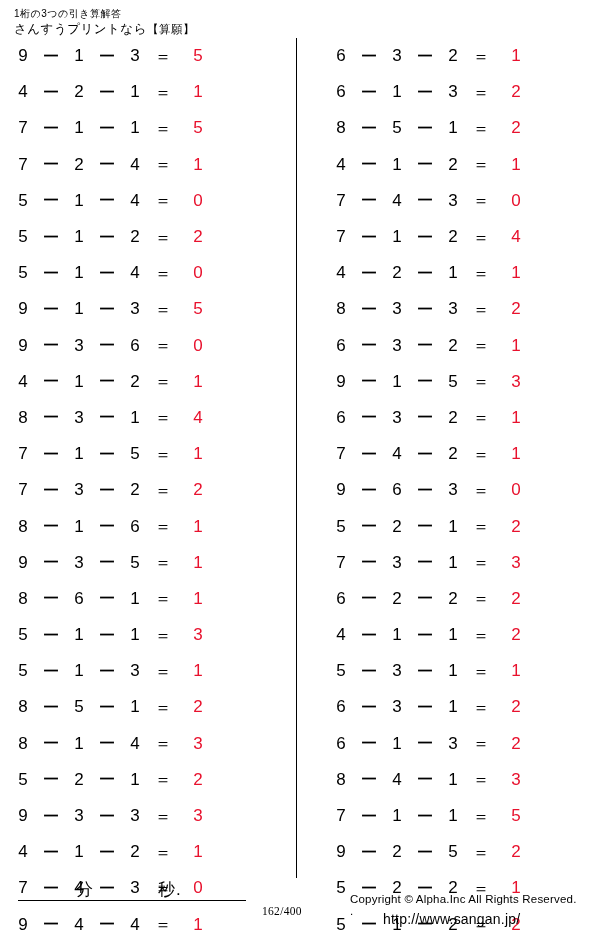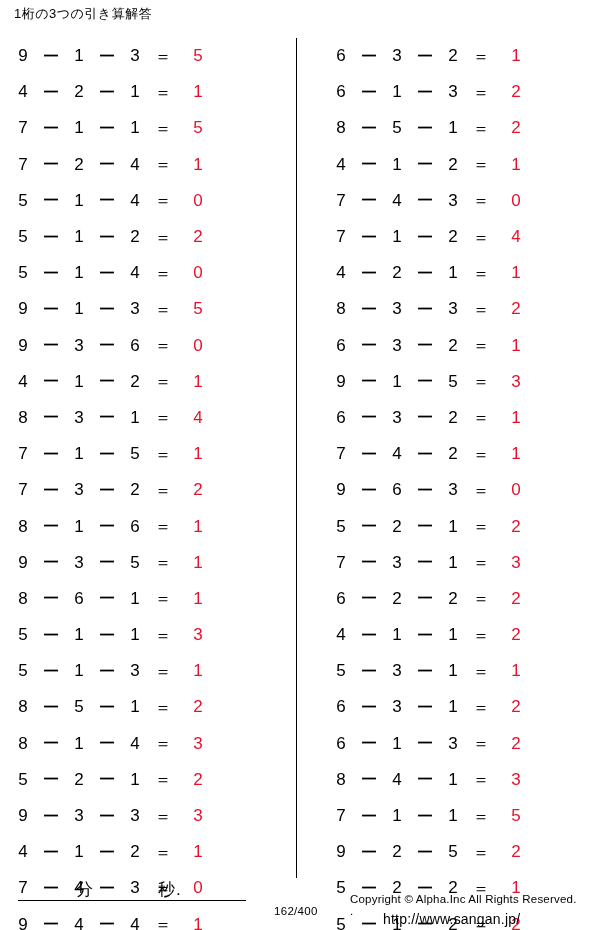--- a/index.html
+++ b/index.html
@@ -17,21 +17,21 @@
   }
 
   
   .header {
     position: absolute;
     top: 6px;
     left: 14px;
     width: 400px;
   }
   .header-line1 {
-    font-size: 13px;
+    font-size: 10px;
     letter-spacing: 0.5px;
     line-height: 15px;
     color: #000;
   }
   .header-line2 {
     font-size: 12.5px;
     letter-spacing: 0.5px;
     line-height: 17px;
     color: #000;
     white-space: nowrap;
@@ -107,25 +107,26 @@
     left: 58px;
     top: 0;
   }
   .footer-units .u-sec {
     position: absolute;
     left: 140px;
     top: 0;
   }
   .page-num {
     position: absolute;
-    left: 274px;
+    left: 262px;
     top: 905px;
     font-size: 11.5px;
     color: #000;
     letter-spacing: 0.3px;
+    font-family: Liberation Serif, serif;
   }
   .copyright {
     position: absolute;
     left: 350px;
     top: 893px;
     font-size: 11.5px;
     color: #000;
     letter-spacing: 0.2px;
     white-space: nowrap;
   }
@@ -143,20 +144,23 @@
     color: #000;
     letter-spacing: 0.2px;
     white-space: nowrap;
   }
 </style>
 </head>
 <body>
 
 <div class="header">
   <div class="header-line1">1桁の3つの引き算解答</div>
+  <div class="header-line2">
+    <span>さんすうプリントなら</span><span class="bracket">【算願】</span>
+  </div>
 </div>
 
 <div class="vdivider"></div>
 
 <div class="columns">
   <div class="col col-left" id="col-left">
       <div class="prow">
         <span class="cell num">9</span>
         <span class="cell op">ー</span>
         <span class="cell num">1</span>

